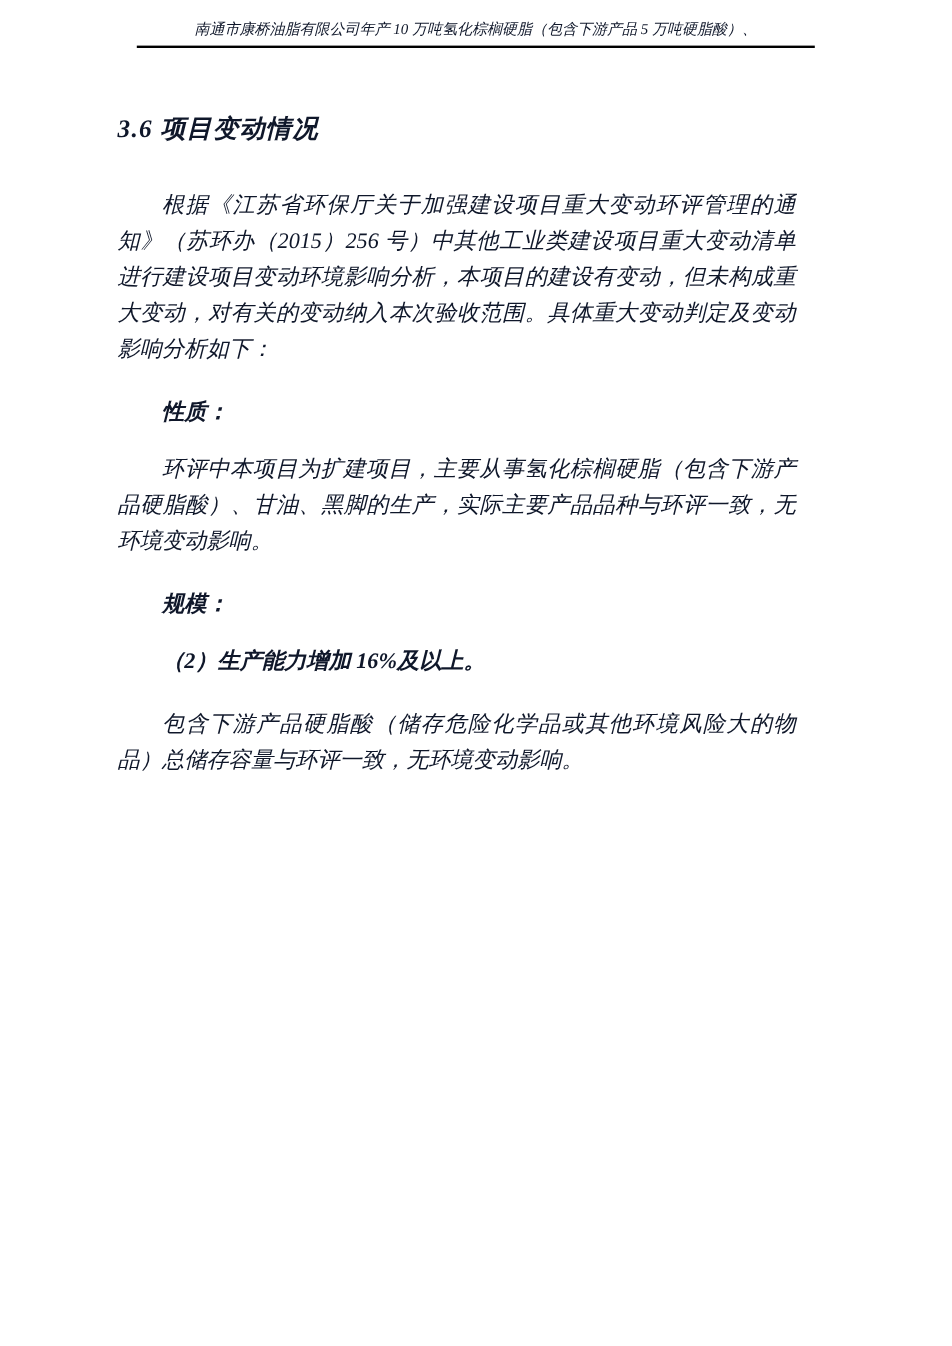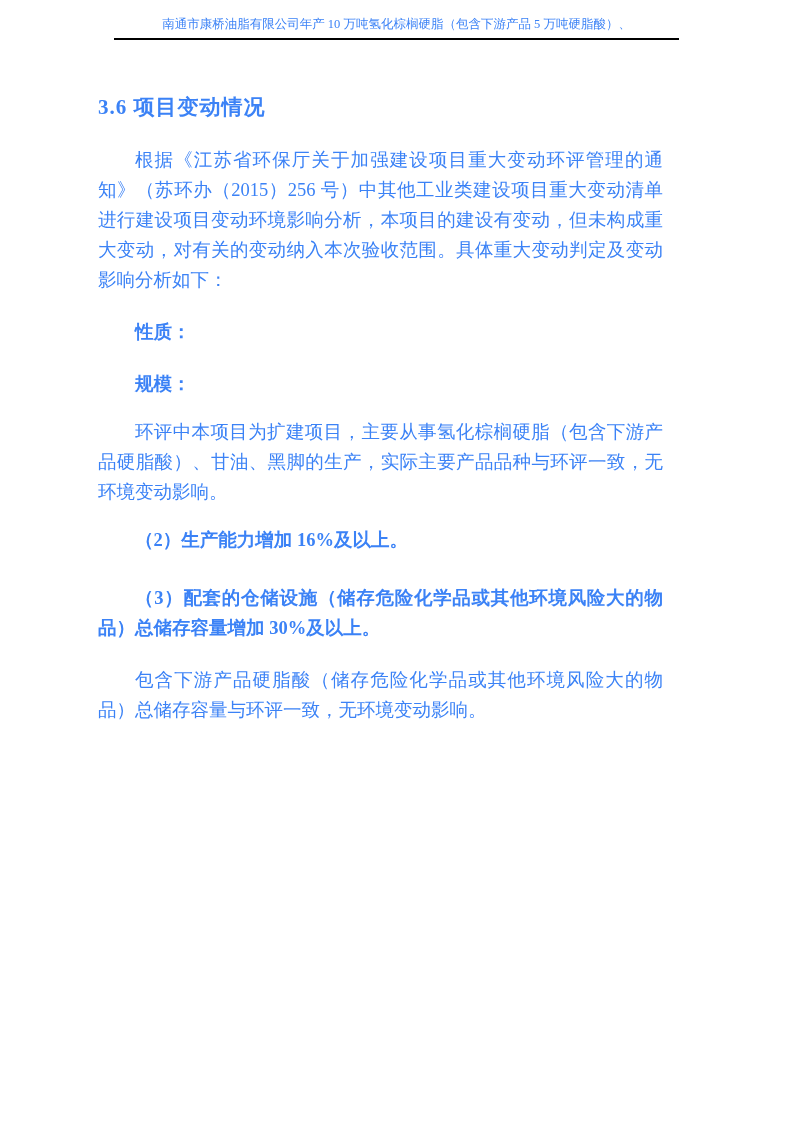--- a/index.html
+++ b/index.html
@@ -6,22 +6,23 @@
     margin: 0;
     padding: 0;
     background: #ffffff;
   }
   .page {
     position: relative;
     width: 793px;
     height: 912px;
     background: #ffffff;
     overflow: hidden;
-    color: #3b82f6;
+    color: #0f172a;
     font-family: "Liberation Serif", "DejaVu Serif", serif;
+    font-style: italic;
   }
   
   .doc-header {
     position: absolute;
     left: 114px;
     top: 16px;
     width: 565px;
     text-align: center;
     font-size: 12.5px;
     line-height: 17px;
@@ -45,21 +46,21 @@
   }
   .para {
     margin: 0;
     font-size: 18.5px;
     line-height: 30px;
     text-align: justify;
     text-justify: inter-character;
     text-indent: 2em;
   }
   .bold { font-weight: bold; }
-  .mt-lg { margin-top: 24px; }
+  .mt-lg { margin-top: 36px; }
   .mt-md { margin-top: 22px; }
   .mt-sm { margin-top: 18px; }
   .mt-xl { margin-top: 28px; }
   
   .page-footer {
     position: absolute;
     left: 0;
     top: 1032px;
     width: 100%;
     text-align: center;
@@ -77,28 +78,27 @@
   </div>
 
   <div class="content">
     <h1 class="section-title">3.6 项目变动情况</h1>
 
     <p class="para mt-lg">根据《江苏省环保厅关于加强建设项目重大变动环评管理的通知》（苏环办（2015）256 号）中其他工业类建设项目重大变动清单进行建设项目变动环境影响分析，本项目的建设有变动，但未构成重大变动，对有关的变动纳入本次验收范围。具体重大变动判定及变动影响分析如下：</p>
 
     <p class="para bold mt-md">性质：</p>
 
 
+    <p class="para mt-sm">环评中本项目为扩建项目，主要从事氢化棕榈硬脂（包含下游产品硬脂酸）、甘油、黑脚的生产，实际主要产品品种与环评一致，无环境变动影响。</p>
+
     <p class="para bold mt-md">规模：</p>
-
-    <p class="para mt-sm">环评中本项目为扩建项目，主要从事氢化棕榈硬脂（包含下游产品硬脂酸）、甘油、黑脚的生产，实际主要产品品种与环评一致，无环境变动影响。</p>
 
     <p class="para bold mt-sm">（2）生产能力增加 16%及以上。</p>
 
 
-    <p class="para bold mt-xl">（3）配套的仓储设施（储存危险化学品或其他环境风险大的物品）总储存容量增加 30%及以上。</p>
 
     <p class="para mt-md">包含下游产品硬脂酸（储存危险化学品或其他环境风险大的物品）总储存容量与环评一致，无环境变动影响。</p>
   </div>
 
   <div class="page-footer">
     <span>28</span>
   </div>
 
 </div>
 

